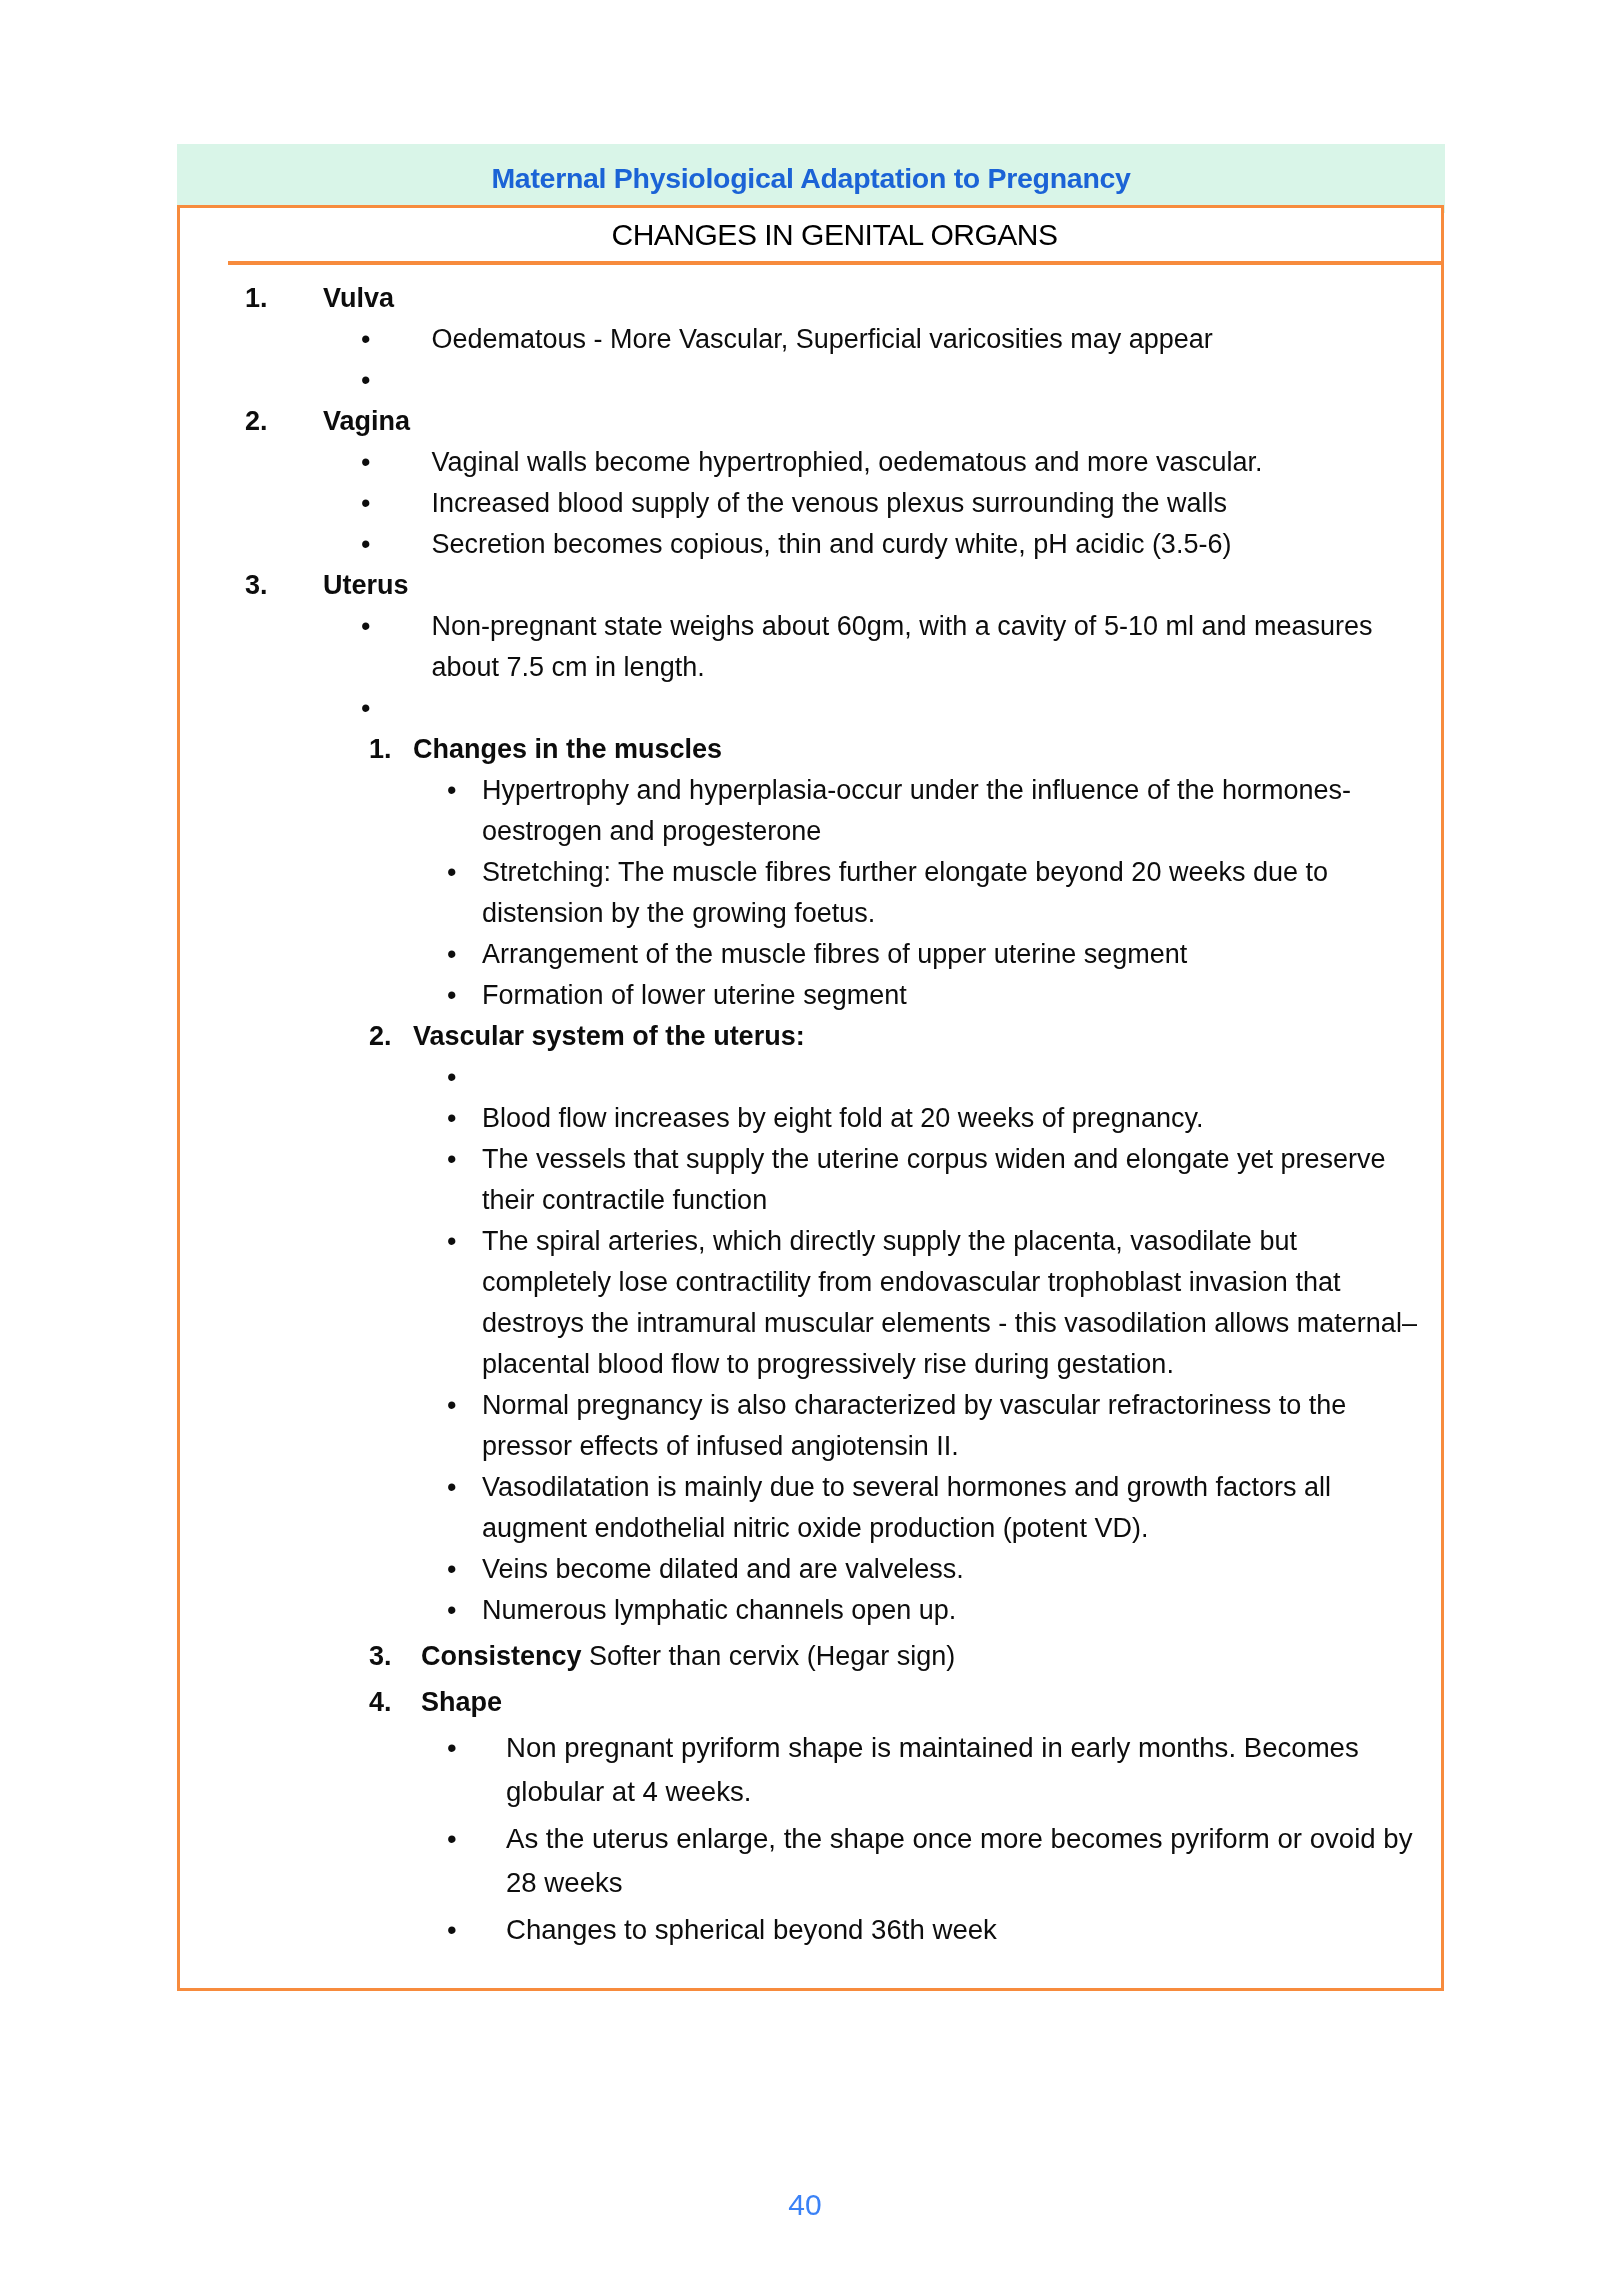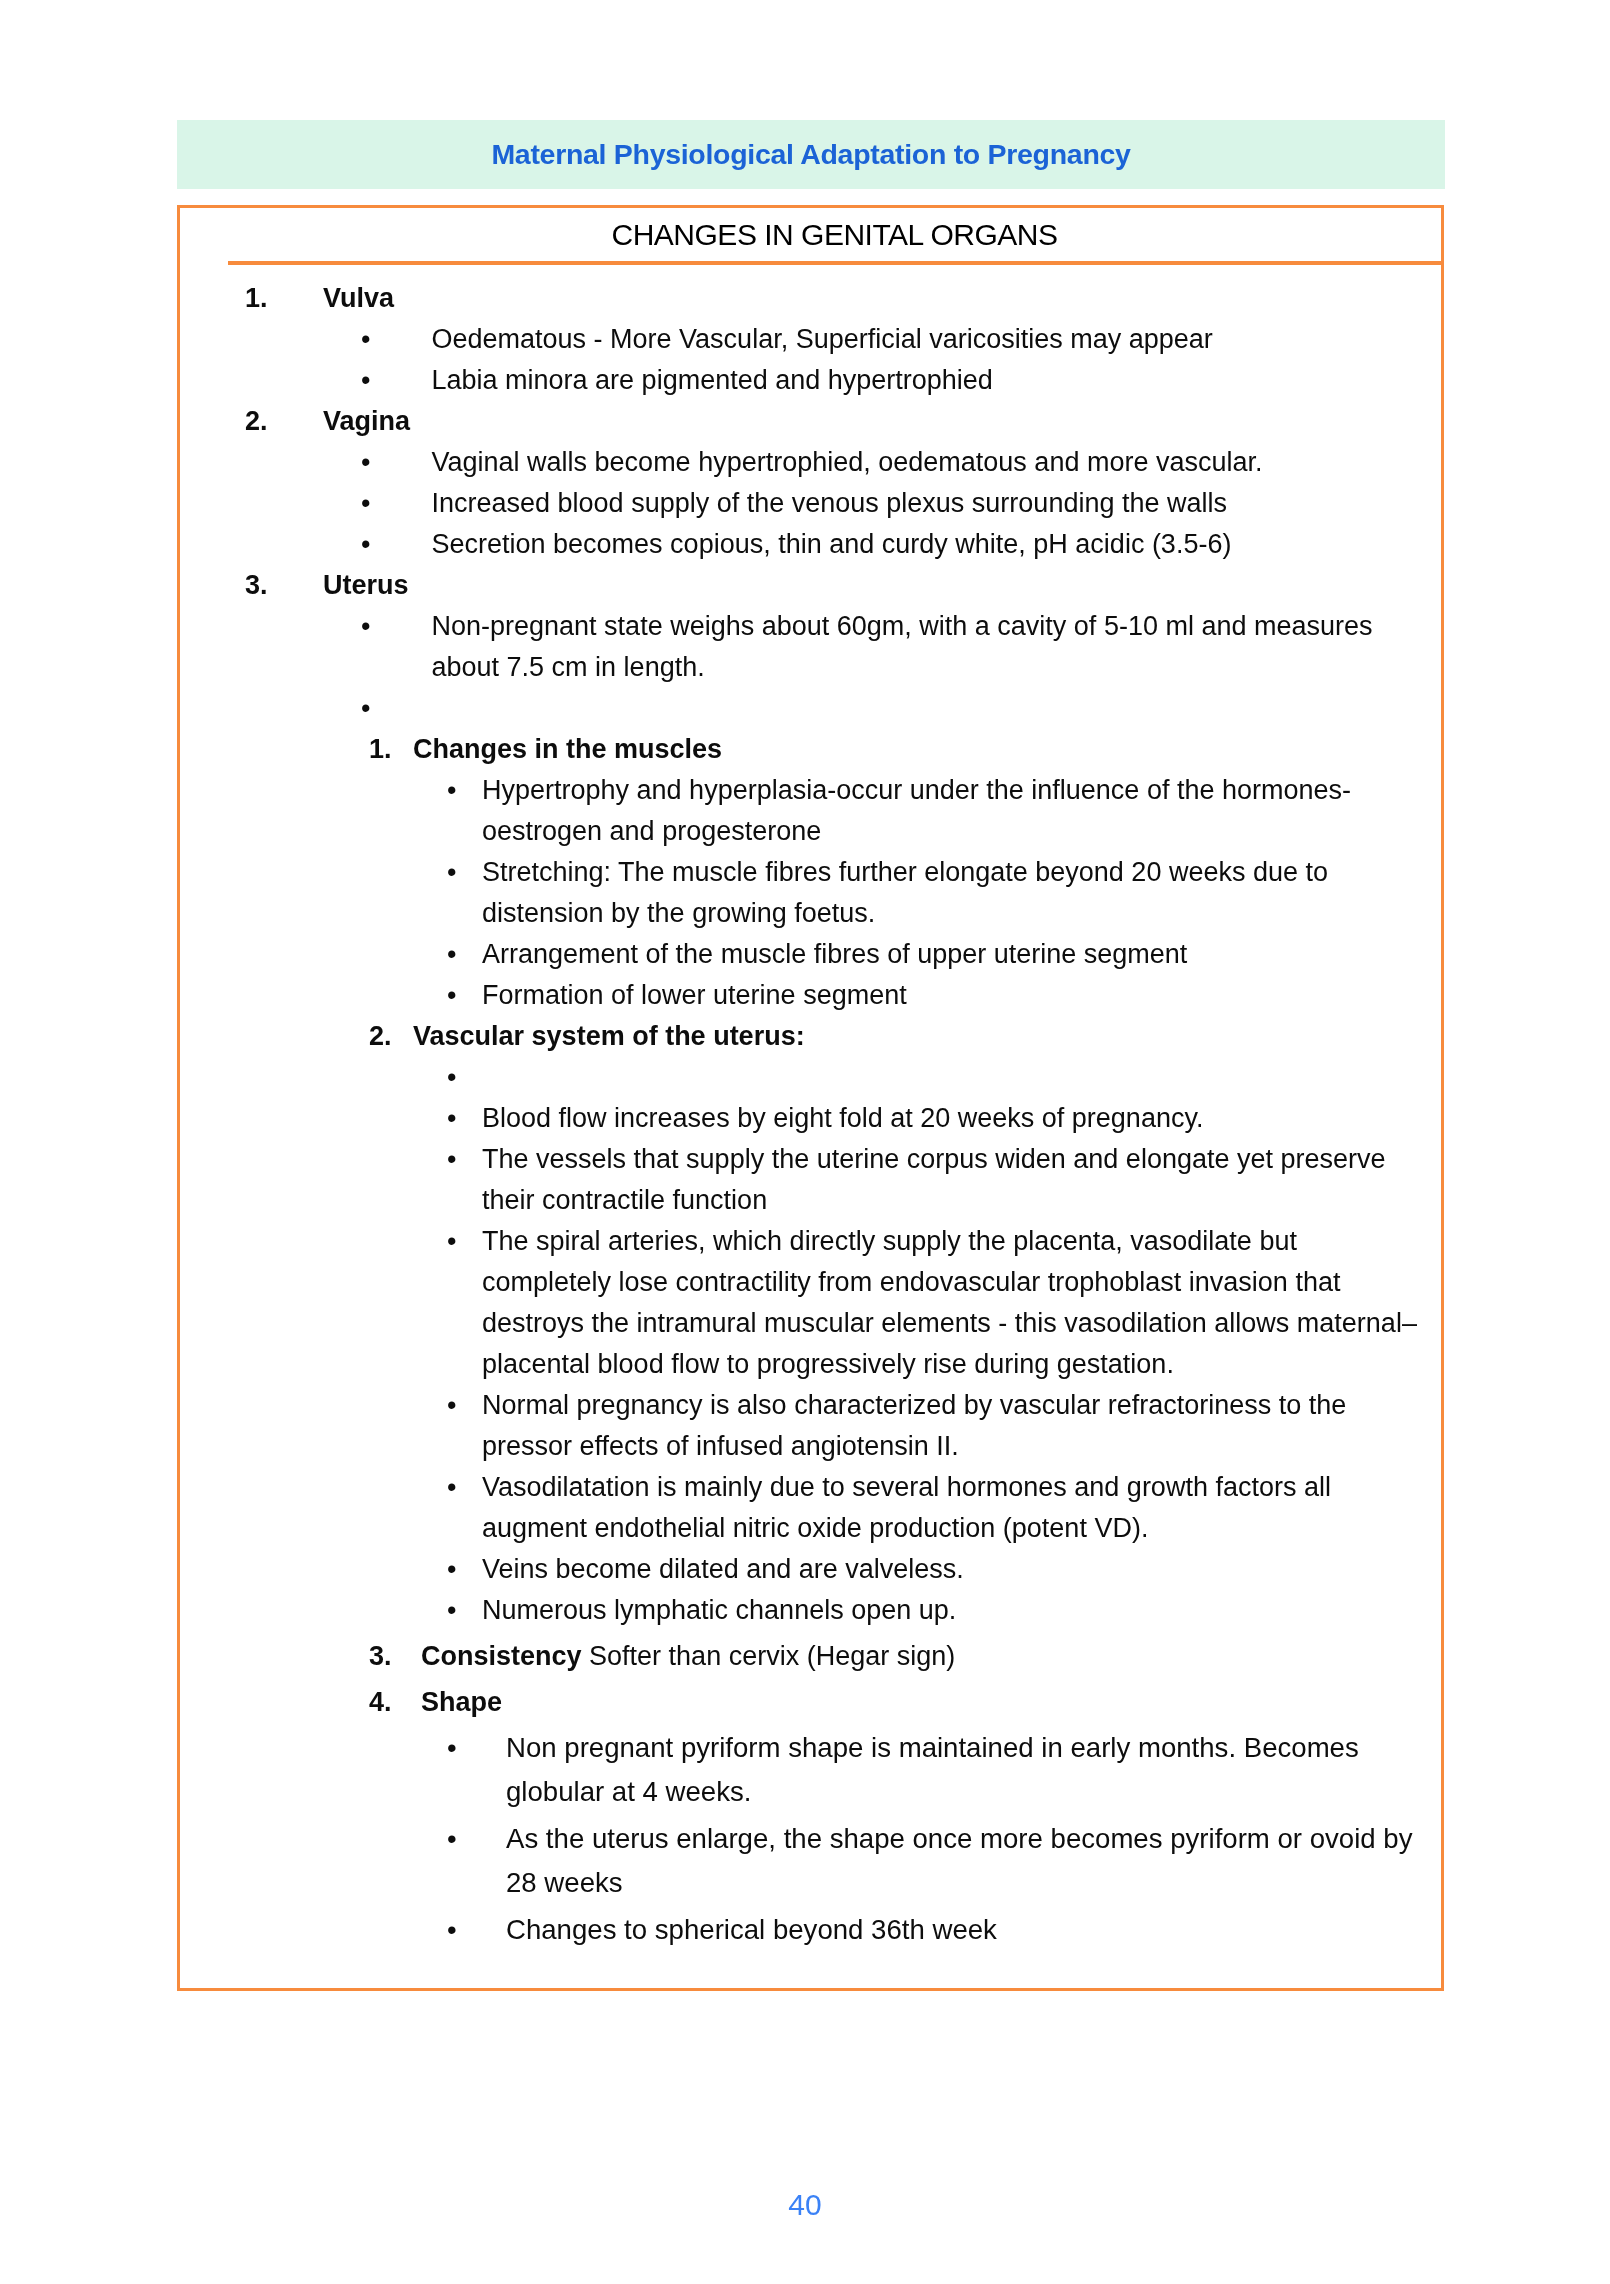--- a/index.html
+++ b/index.html
@@ -5,21 +5,21 @@
   html,body { margin:0; padding:0; background:#ffffff; }
   .page {
     position:relative;
     width:1610px; height:2285px;
     background:#ffffff;
     font-family:"Liberation Sans", sans-serif;
     color:#0d0d0d;
     overflow:hidden;
   }
   .banner {
-    position:absolute; left:177px; top:120px;
+    position:absolute; left:177px; top:144px;
     width:1268px; height:69px;
     background:#d9f5e8;
     display:flex; align-items:center; justify-content:center;
   }
   .banner-title {
     color:#1b63d6; font-weight:bold; font-size:28.5px; letter-spacing:-0.3px;
   }
   .content-box {
     position:absolute; left:177px; top:205px;
     width:1267px; height:1786px;
@@ -85,21 +85,20 @@
       <div class="row l1">
         <span class="num">1.</span>
         <span class="txt">Vulva</span>
       </div>
       <div class="row b1">
         <span class="blt">•</span>
         <span class="txt">Oedematous - More Vascular, Superficial varicosities may appear</span>
       </div>
       <div class="row b1">
         <span class="blt">•</span>
-        <span class="txt">Labia minora are pigmented and hypertrophied</span>
       </div>
 
       <div class="row l1">
         <span class="num">2.</span>
         <span class="txt">Vagina</span>
       </div>
       <div class="row b1">
         <span class="blt">•</span>
         <span class="txt">Vaginal walls become hypertrophied, oedematous and more vascular.</span>
       </div>

